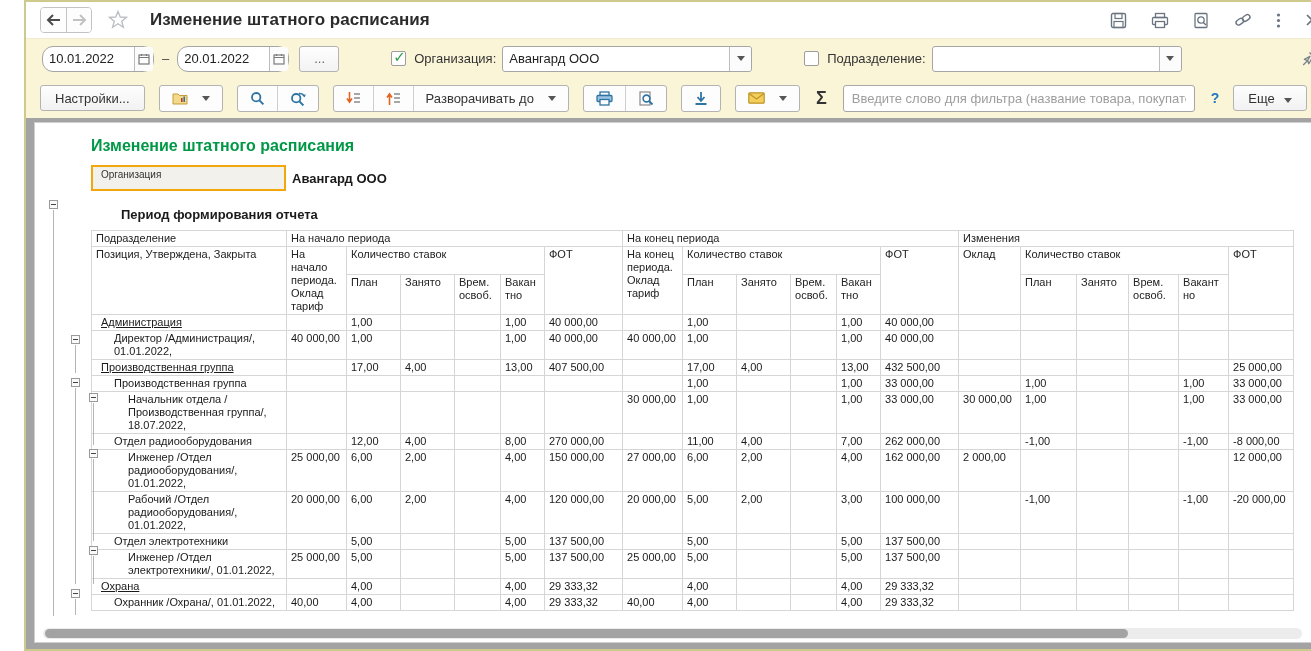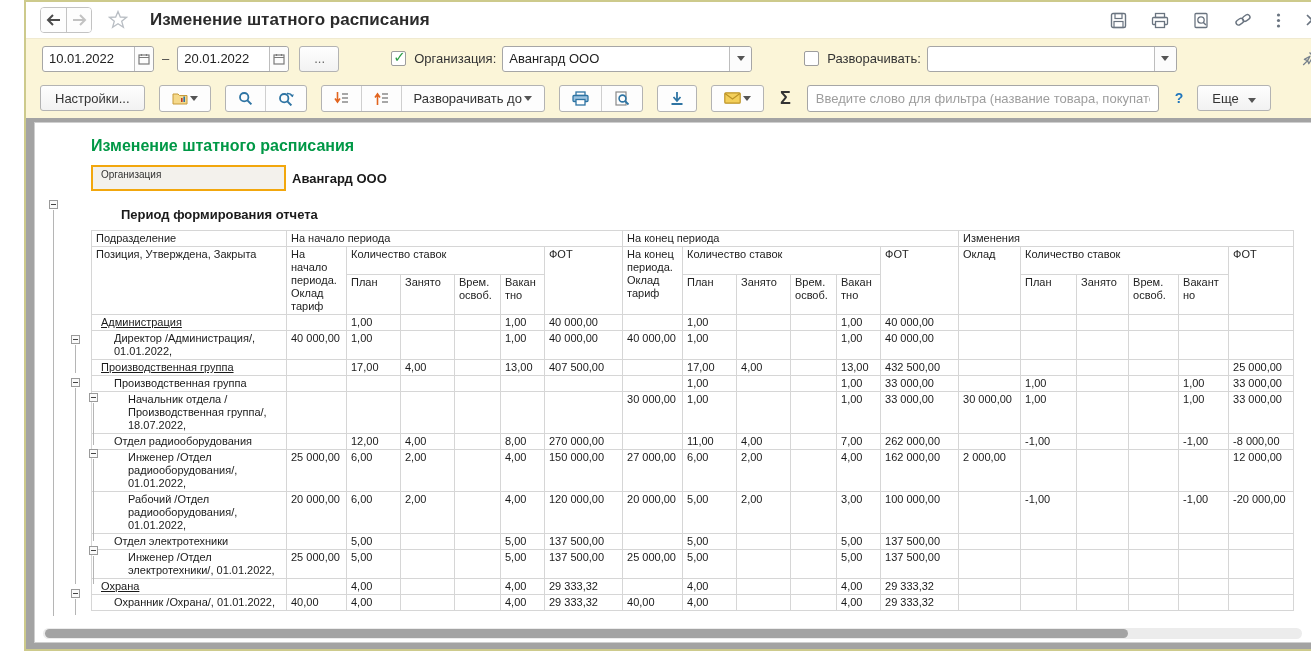--- a/index.html
+++ b/index.html
@@ -14,36 +14,36 @@
   .star { margin-left:16px; display:flex; }
   .win-title { font-size:17px; font-weight:700; color:#2b2b2b; margin-left:22px; white-space:nowrap; }
   .tb-icons { margin-left:auto; display:flex; align-items:center; gap:24px; }
   .tb-icons .ticon { display:flex; cursor:pointer; }
 
   
   .filterbar { height:40px; display:flex; align-items:center; padding:0 16px; background:#fbf5d8; border-top:1px solid #f0ead0; }
   .field { display:flex; align-items:stretch; background:#fff; border:1px solid #a6a6a6; border-radius:3px; height:26px; }
   .field input { border:none; outline:none; font-size:13px; color:#222; padding:0 6px; background:transparent; width:100%; }
   .field .side-btn { width:24px; display:flex; align-items:center; justify-content:center; border-left:1px solid #bdbdbd; background:#fcfcfc; cursor:pointer; border-radius:0 3px 3px 0; }
-  .date-field { width:112px; }
+  .date-field { width:112px;border-radius:11px; }
   .dash { margin:0 8px; color:#444; font-size:13px; }
   .btn { background:linear-gradient(#fefefe,#f2f2f2); border:1px solid #b3b3b3; border-radius:3px; font-size:13px; color:#333; padding:4px 14px; height:26px; cursor:pointer; white-space:nowrap; }
   .ellipsis-btn { margin-left:10px; width:40px; color:#666; }
   .checkbox { width:15px; height:15px; border:1px solid #9d9d9d; border-radius:2px; background:#fff; position:relative; cursor:pointer; flex:none; }
   .checkbox.checked::after { content:'\2713'; position:absolute; left:1px; top:-4px; font-size:15px; font-weight:700; color:#2e9e45; }
   .chk-label { font-size:13px; color:#333; margin:0 6px 0 8px; cursor:pointer; white-space:nowrap; }
   .combo { width:250px; }
   .caret { width:0; height:0; border-left:4px solid transparent; border-right:4px solid transparent; border-top:5px solid #555; display:inline-block; }
   .pin { margin-left:auto; display:flex; cursor:pointer; }
 
   
   .toolbar { height:40px; display:flex; align-items:center; padding:0 14px; background:#fbf5d8; gap:14px; }
   .btn-generate { background:linear-gradient(#ffe14a,#fdd018); border:1px solid #d8ae00; border-radius:3px; font-size:13px; font-weight:700; color:#1a1a1a; padding:4px 18px; height:27px; cursor:pointer; }
   .btn-group { display:flex; border:1px solid #b3b3b3; border-radius:3px; background:#fdfdfd; height:27px; overflow:hidden; }
-  .btn-group .gbtn { display:flex; align-items:center; justify-content:center; padding:0 12px; border:none; background:transparent; cursor:pointer; font-size:13px; color:#333; gap:2px; }
+  .btn-group .gbtn { display:flex; align-items:center; justify-content:center; padding:0 12px; border:none; background:transparent; cursor:pointer; font-size:13px; color:#333; gap:14px; }
   .btn-group .gbtn + .gbtn { border-left:1px solid #cfcfcf; }
   .sigma { font-size:18px; font-weight:700; color:#333; cursor:pointer; padding:0 2px; }
   .filter-input { width:352px; height:27px; border:1px solid #a6a6a6; border-radius:3px; font-size:13px; padding:0 8px; color:#333; outline:none; }
   .filter-input::placeholder { color:#9d9d9d; }
   .help-link { color:#2176bd; font-size:14px; font-weight:700; cursor:pointer; }
   .gap-sm { margin-left:2px; }
 
   
   .report-area { position:absolute; left:8px; right:8px; top:120px; bottom:6px; background:#fff; border:1px solid #cfcfcf; overflow:hidden; }
   .report-content { margin-left:56px; padding-top:14px; }
@@ -174,21 +174,21 @@
     <label class="chk-label">Организация:</label>
     <div class="field combo">
       <input value="Авангард ООО" style="">
       <span class="side-btn">
           <span class="caret"></span>
         </span>
     </div>
 
     <div style="width:52px"></div>
     <span class="checkbox"></span>
-    <label class="chk-label">Разворачивать:</label>
+    <label class="chk-label">Подразделение:</label>
     <div class="field combo">
       <input value="" style="">
       <span class="side-btn">
           <span class="caret"></span>
         </span>
     </div>
 
     <span class="pin">
       <svg width="18" height="18" viewBox="0 0 18 18">
           <path d="M10.5 2.5 L15.5 7.5 L13 8.2 L9.8 13.8 L8.6 10.6 L4.2 15 M8.6 10.6 L5.4 9.4 L11 6.2 Z" fill="none" stroke="#77818c" stroke-width="1.3" stroke-linejoin="round"></path>

